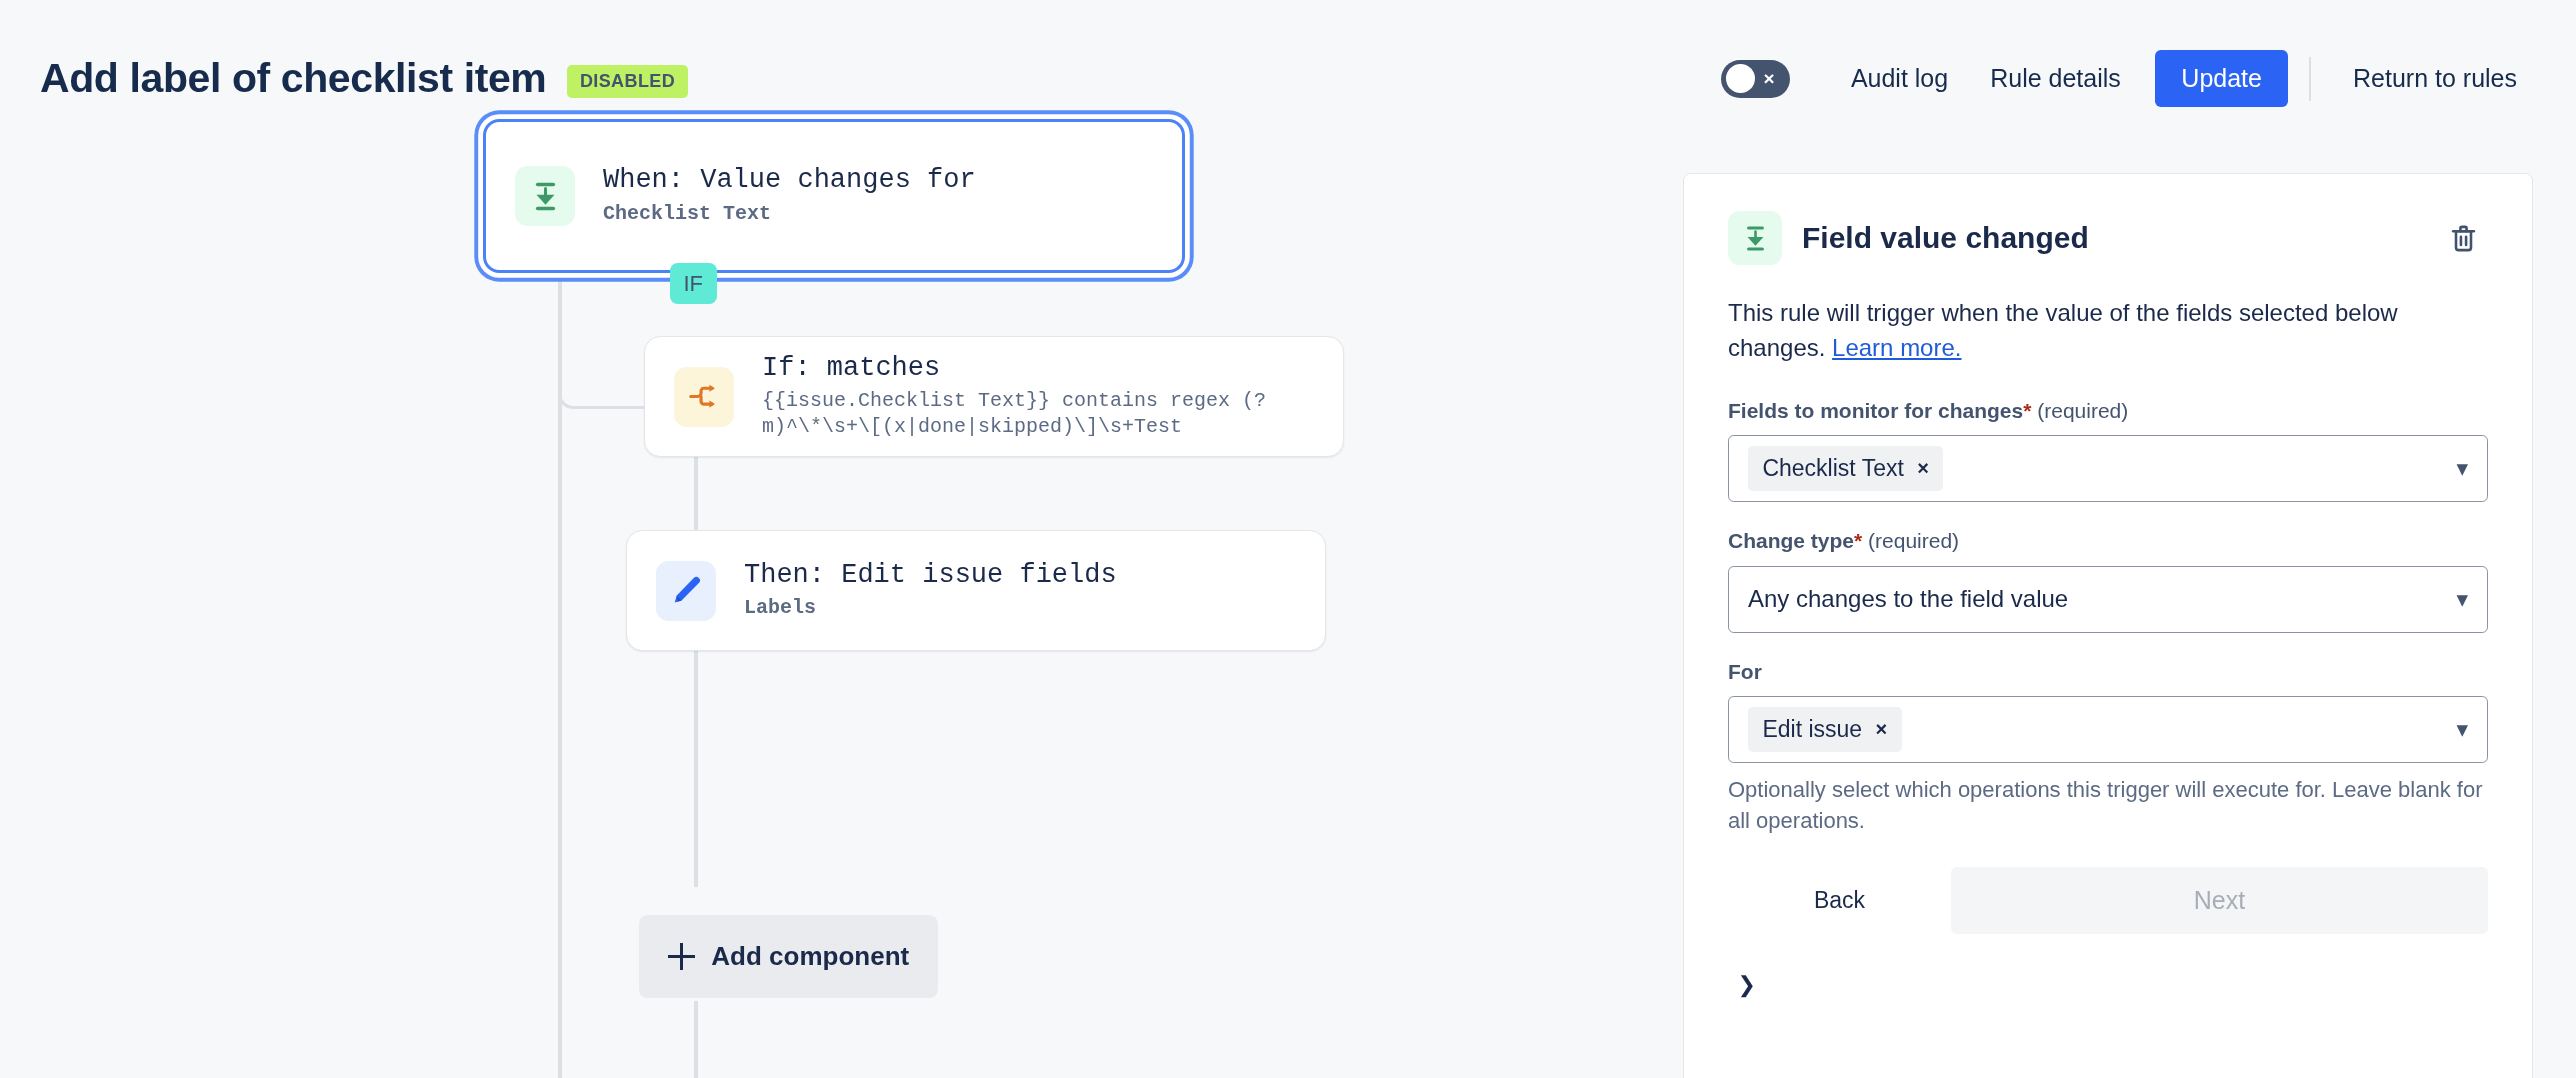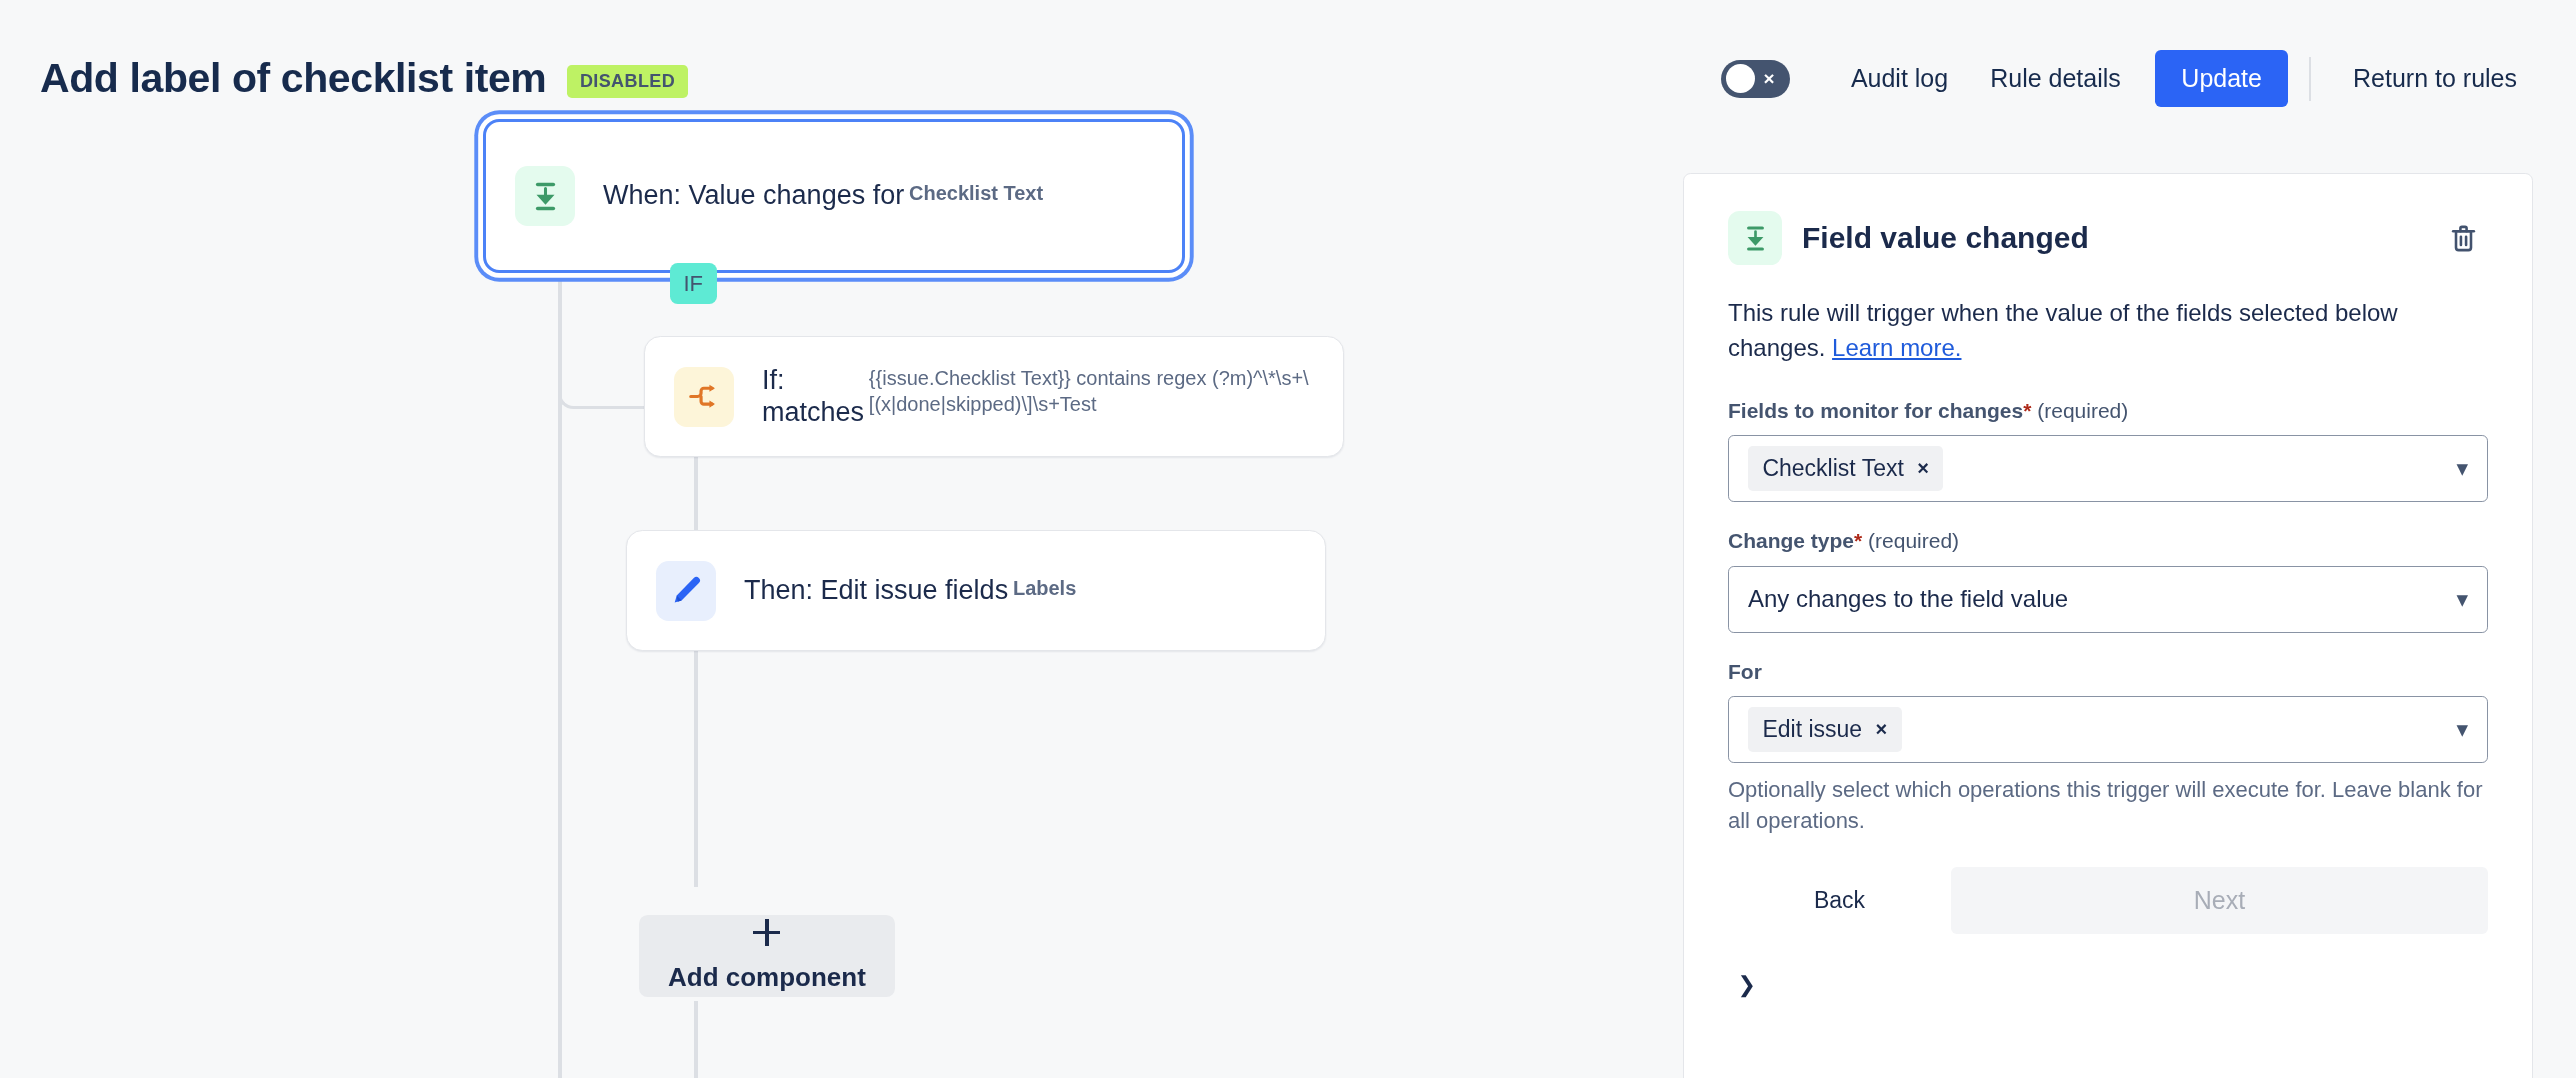--- a/index.html
+++ b/index.html
@@ -124,21 +124,21 @@
     width: 60px; height: 60px;
     border-radius: 12.5px;
     display: flex;
     align-items: center;
     justify-content: center;
     flex: 0 0 auto;
   }
   .card-icon.green { background: #e4fbee; }
   .card-icon.yellow { background: #fdf5d9; }
   .card-icon.blue { background: #e8effd; }
-  .card-text { display: flex; flex-direction: row; gap: 4.8px; min-width: 0;}
+  .card-text { display: flex; flex-direction: column; gap: 4.8px; min-width: 0; font-family: Liberation Mono, monospace;}
   .card-title {
     font-size: 27px;
     font-weight: 400;
     color: #1b2a4b;
     line-height: 1.15;
   }
   .card-sub {
     font-size: 20px;
     color: #5c6a84;
     font-weight: 600;
@@ -174,28 +174,27 @@
     z-index: 3;
   }
   .add-component {
     position: absolute;
     background: #e9ebee;
     border: none;
     border-radius: 8.7px;
     display: flex;
     align-items: center;
     gap: 16.3px;
-    padding: 4px 29px;
+    padding: 26px 29px;
     font-size: 26px;
     font-weight: 600;
     color: #1b2a4b;
     cursor: pointer;
     font-family: "Liberation Sans", sans-serif;
     z-index: 3;
-    flex-direction: column;
   }
   .plus-icon {
     width: 27px; height: 27px;
     position: relative;
     display: inline-block;
   }
   .plus-icon:before, .plus-icon:after {
     content: "";
     position: absolute;
     background: #1b2a4b;

